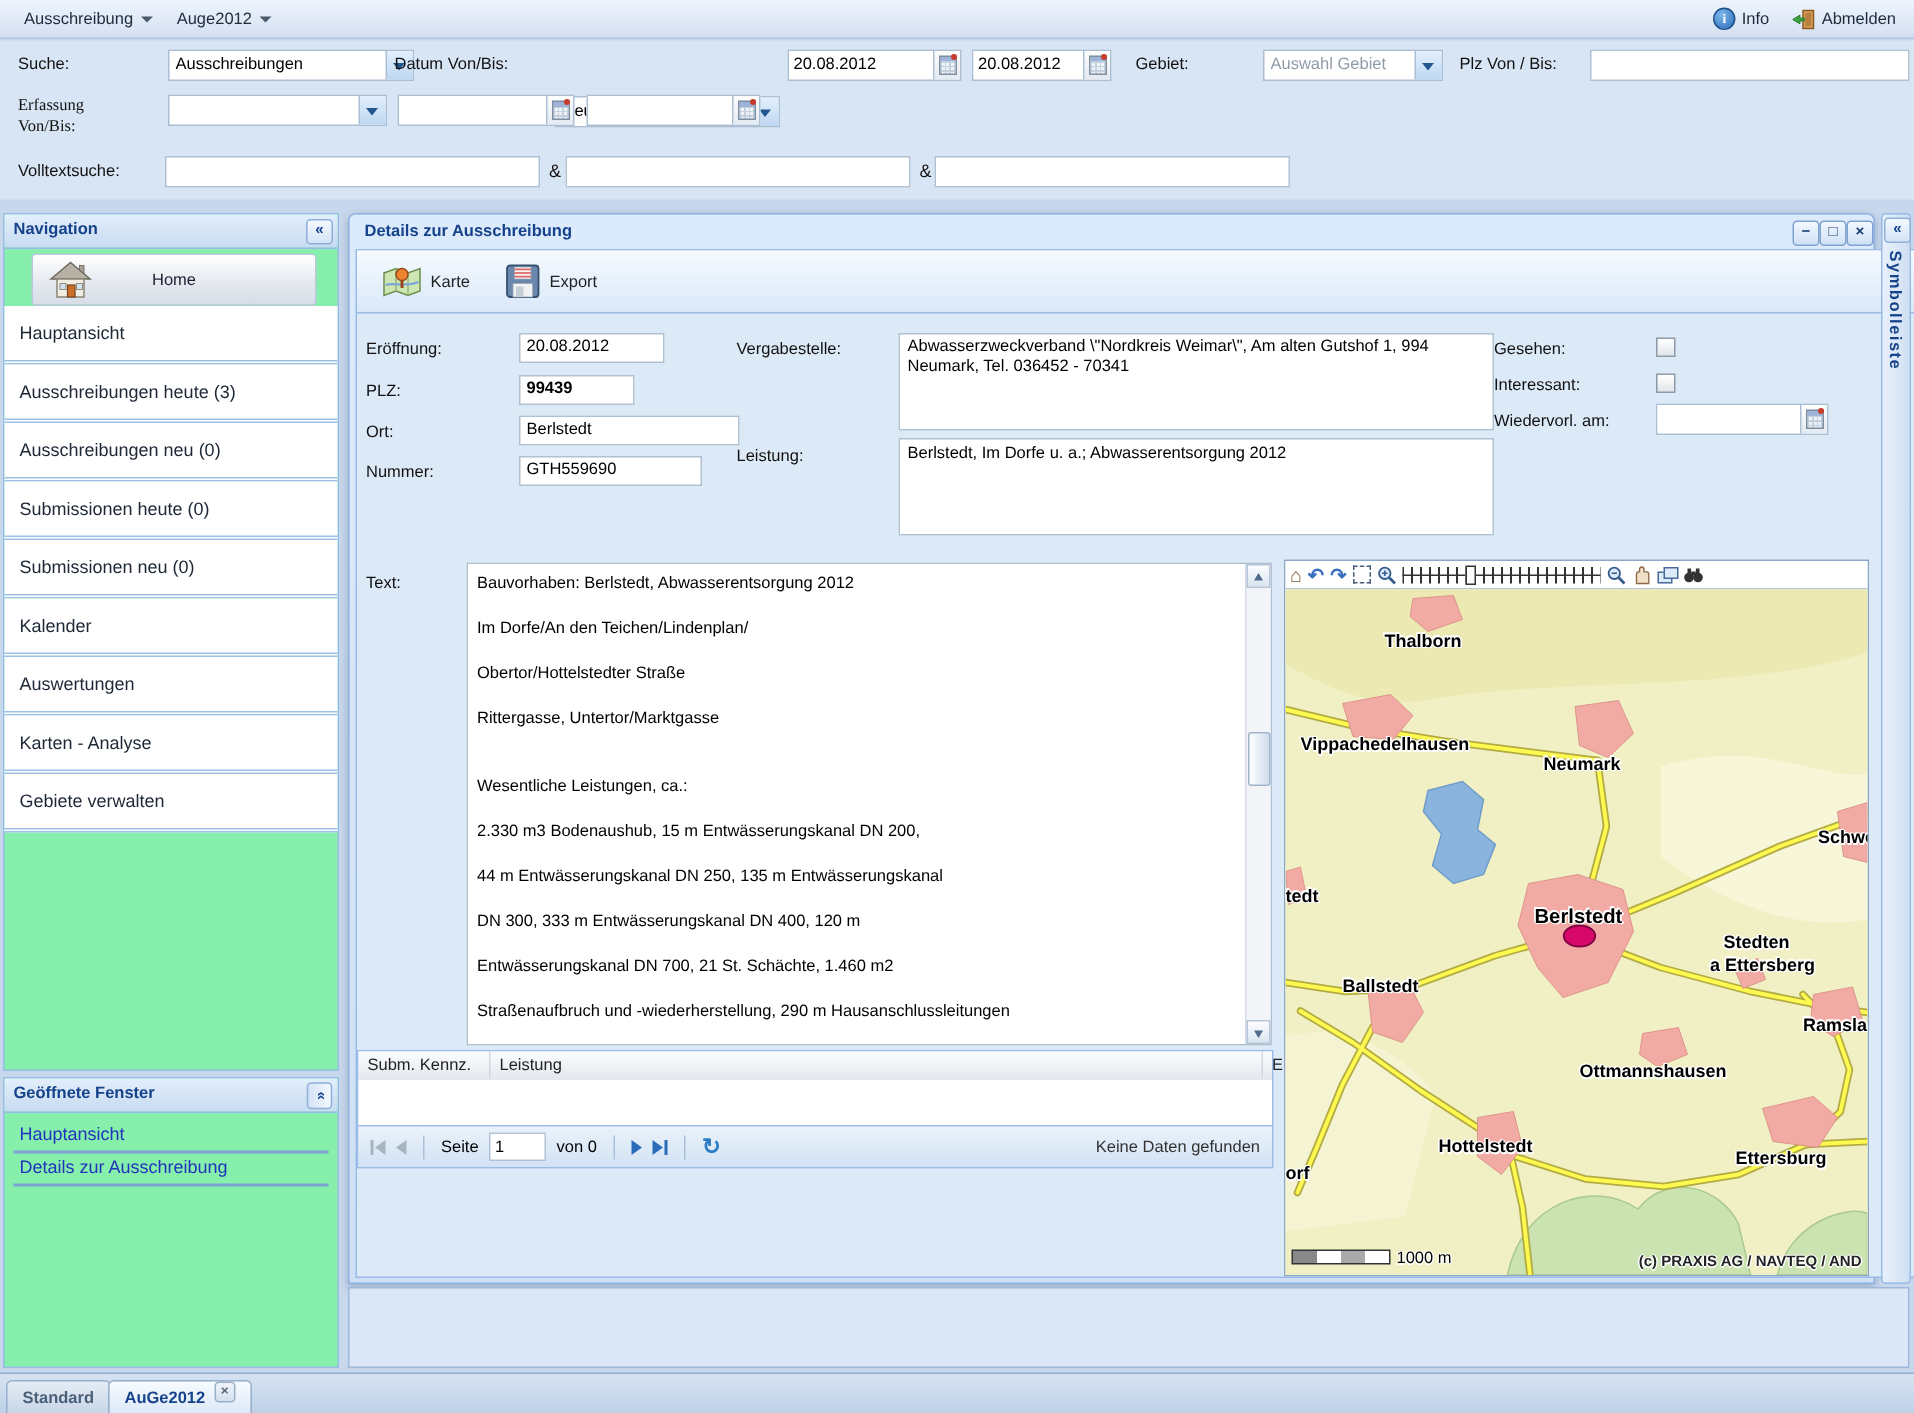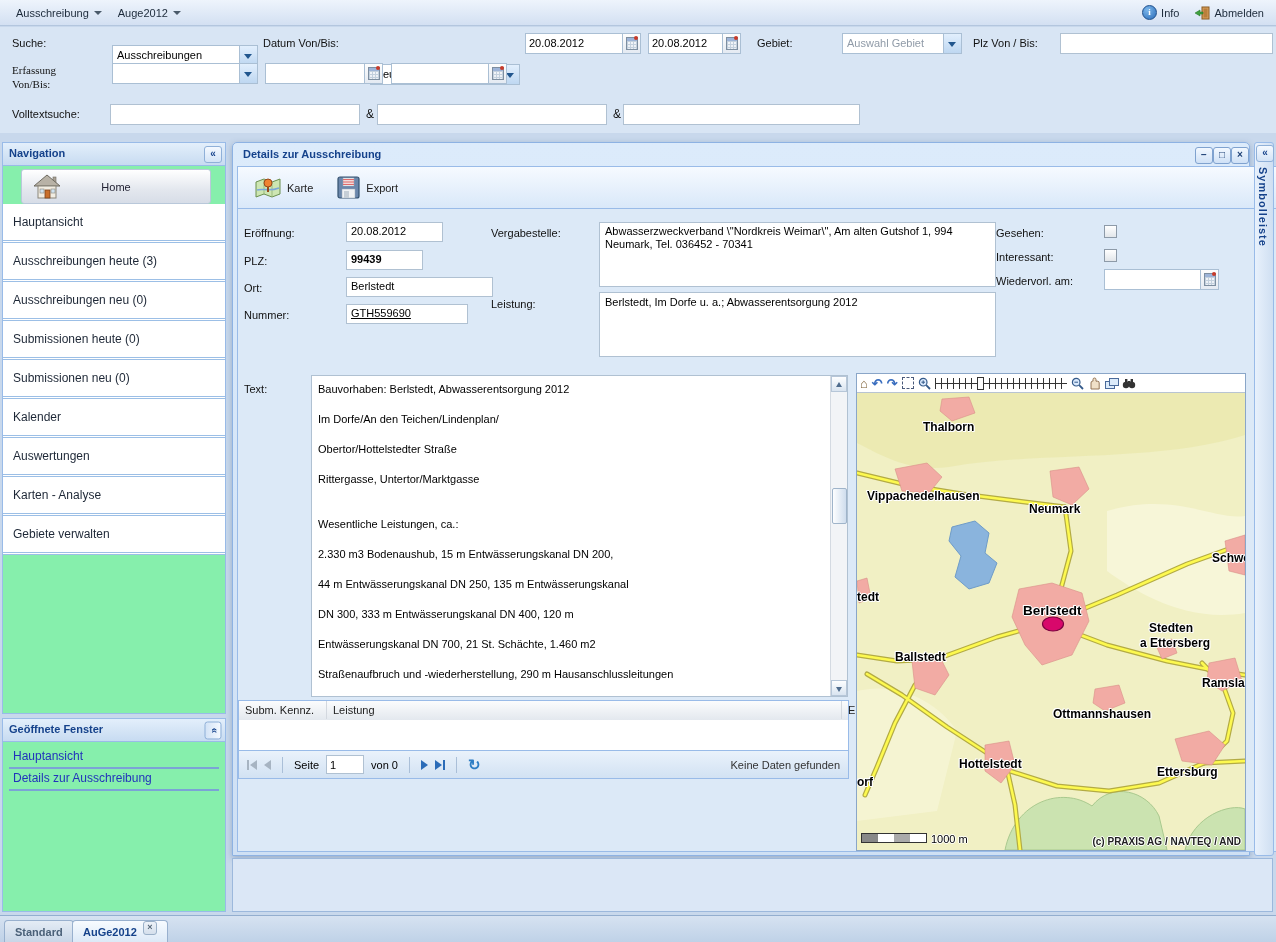--- a/index.html
+++ b/index.html
@@ -134,21 +134,21 @@
           <rect x="8.5" y="2.5" width="4" height="9" fill="#b97f3c"></rect>
           <path d="M0,7 L5,4 L5,6 L8,6 L8,8 L5,8 L5,10 Z" fill="#3fa03f" stroke="#1e6e1e" stroke-width="0.5"></path>
         </svg>
         <span>Abmelden</span>
       </div>
     </div>
   </div>
 
   <div id="search">
     <span class="lbl" style="left:12px;top:10px;">Suche:</span>
-    <div class="combo" style="left:112px;top:18px;width:146px;">
+    <div class="combo" style="left:112px;top:6px;width:164px;">
       <span class="ctxt">Ausschreibungen</span>
       <span class="cbtn"></span>
     </div>
     <span class="lbl" style="left:263px;top:10px;">Datum Von/Bis:</span>
     <div class="combo" style="left:370px;top:6px;width:150px;margin-top:31px;">
       <span class="ctxt">Heute</span>
       <span class="cbtn"></span>
     </div>
     <div class="datef" style="left:525px;top:6px;width:116px;">
       <input class="din" value="20.08.2012" style="">
@@ -274,21 +274,21 @@
         </div>
       </div>
 
       <span class="wlbl" style="left:6px;top:60px;">Eröffnung:</span>
       <div class="wfield" style="left:108px;top:55px;width:97px;">20.08.2012</div>
       <span class="wlbl" style="left:6px;top:88px;">PLZ:</span>
       <div class="wfield" style="left:108px;top:83px;width:77px;font-weight:bold;">99439</div>
       <span class="wlbl" style="left:6px;top:115px;">Ort:</span>
       <div class="wfield" style="left:108px;top:110px;width:147px;">Berlstedt</div>
       <span class="wlbl" style="left:6px;top:142px;">Nummer:</span>
-      <div class="wfield" style="left:108px;top:137px;width:122px;text-decoration:underline;">GTH559690</div>
+      <div class="wfield" style="left:108px;top:137px;width:122px;">GTH559690</div>
 
       <span class="wlbl" style="left:253px;top:60px;">Vergabestelle:</span>
       <div class="warea" style="left:361px;top:55px;width:397px;height:65px;">Abwasserzweckverband \"Nordkreis Weimar\", Am alten Gutshof 1, 994
 Neumark, Tel. 036452 - 70341</div>
       <span class="wlbl" style="left:253px;top:131px;">Leistung:</span>
       <div class="warea" style="left:361px;top:125px;width:397px;height:65px;line-height:15px;">Berlstedt, Im Dorfe u. a.; Abwasserentsorgung 2012</div>
 
       <span class="wlbl" style="left:758px;top:60px;">Gesehen:</span>
       <span class="chk" style="left:866px;top:58px;"></span>
       <span class="wlbl" style="left:758px;top:84px;">Interessant:</span>

